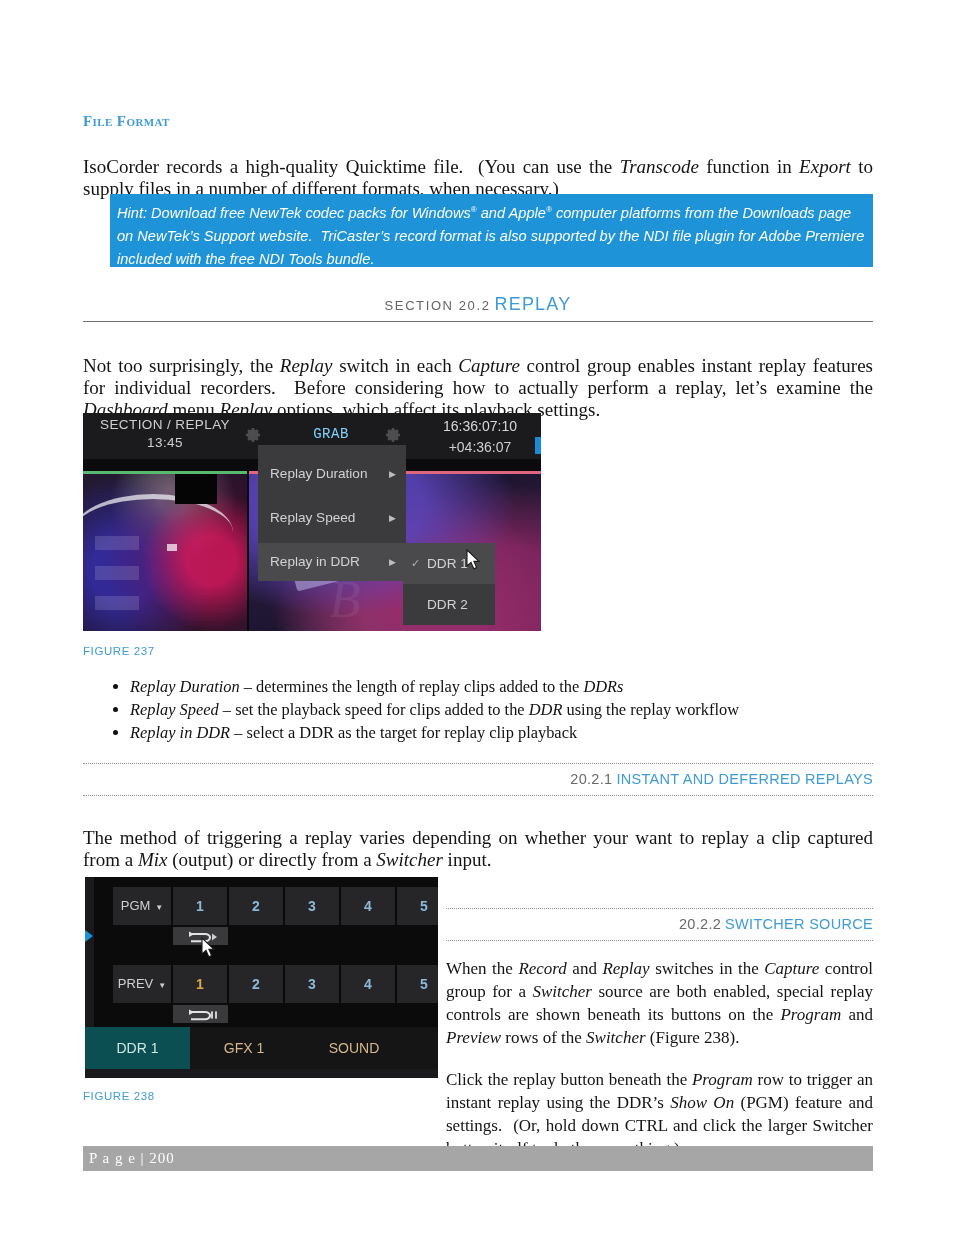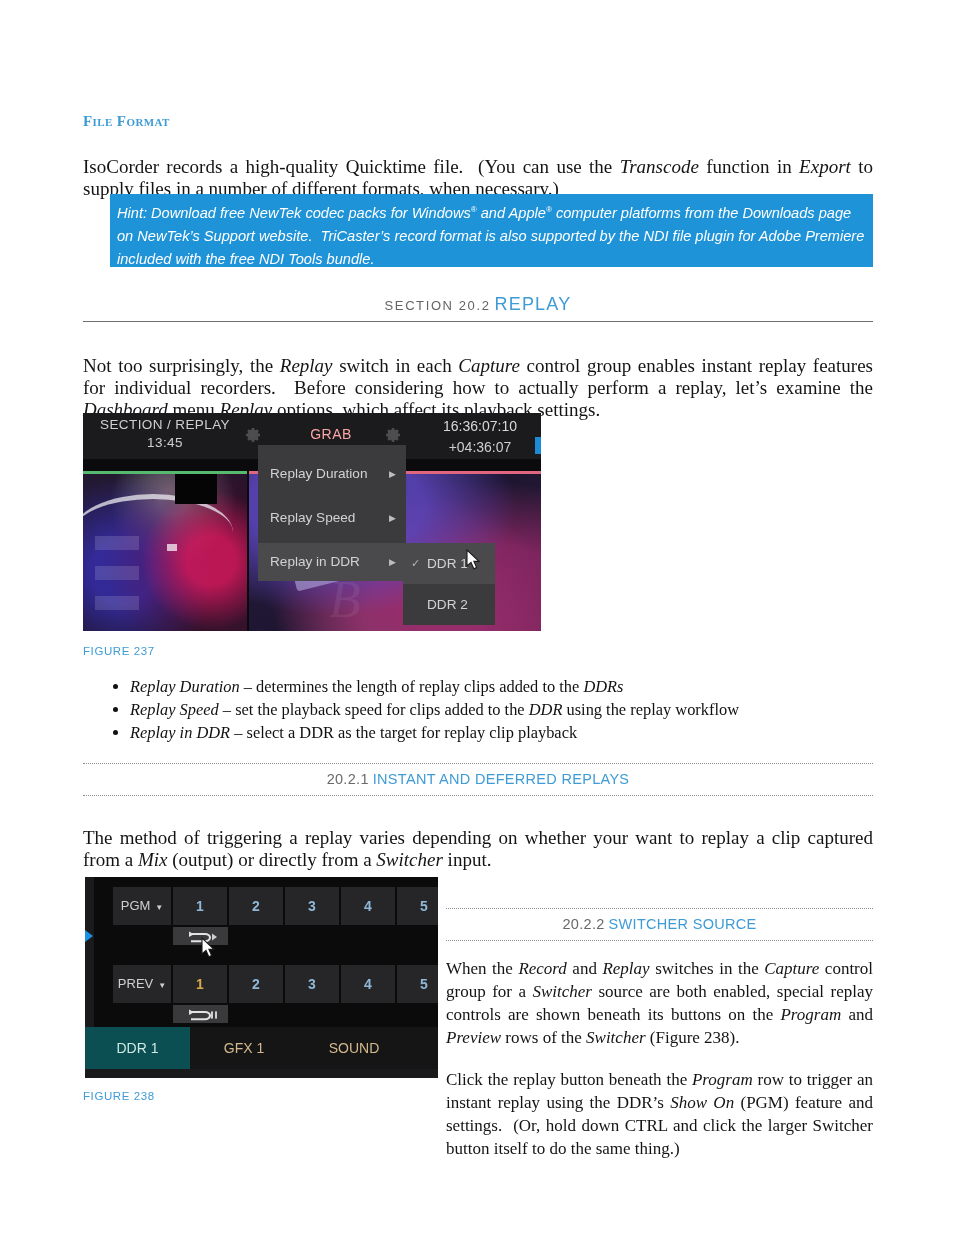--- a/index.html
+++ b/index.html
@@ -84,21 +84,21 @@
   }
   .f237-label .t2 { display:block; margin-top:3px; }
   .gear {
     position:absolute; top:12px; width:20px; height:20px; color:#4a4a4c;
     font-size:19px; line-height:20px; text-align:center;
   }
   .gear.g1 { left:160px; }
   .gear.g2 { left:300px; }
   .f237-grab {
     position:absolute; left:203px; top:13px; width:90px;
-    text-align:center; color:#fca5a5; font-size:14px; letter-spacing:.5px;
+    text-align:center; color:#7dd3fc; font-size:14px; letter-spacing:.5px;font-family:Liberation Mono, monospace;
   }
   .f237-tc {
     position:absolute; right:-3px; top:3px; width:128px;
     text-align:center; color:#d8d8d8; font-size:14px; line-height:21px;
   }
   .f237-tc .t2 { color:#cfcfcf; }
   .f237-blue-chip {
     position:absolute; right:-2px; top:24px; width:8px; height:17px; background:#1c8ad4;
   }
 
@@ -188,21 +188,21 @@
   .bullets li {
     font-family:"Liberation Serif", serif;
     font-size:16.4px; line-height:22.6px; margin-bottom:.5px;
   }
   .bullets { padding-left:0; }
   .bullets ul { margin:0; padding-left:47px; }
   .bullets i { font-style:italic; }
 
   
   .sub-head {
-    text-align:center;
+    text-align:right;
     border-top: 1.6px dotted #8e8e8e;
     border-bottom: 1.6px dotted #8e8e8e;
     padding: 6px 0 7px 0;
   }
   .sub-head .num {
     font-family:"Liberation Sans", sans-serif;
     font-size:14.5px; color:#6a6a6a; letter-spacing:.3px;
   }
   .sub-head .ttl {
     font-family:"Liberation Sans", sans-serif;
@@ -461,14 +461,17 @@
 
   <div class="rcol">
     <div class="sub-head">
       <span class="num">20.2.2</span>
       <span class="ttl">SWITCHER SOURCE</span>
     </div>
     <p class="rpara" id="r-p1">When the <i>Record</i> and <i>Replay</i> switches in the <i>Capture</i> control group for a <i>Switcher</i> source are both enabled, special replay controls are shown beneath its buttons on the <i>Program</i> and <i>Preview</i> rows of the <i>Switcher</i> (Figure 238).</p>
     <p class="rpara" id="r-p2">Click the replay button beneath the <i>Program</i> row to trigger an instant replay using the DDR’s <i>Show On</i> (PGM) feature and settings.&nbsp; (Or, hold down CTRL and click the larger Switcher button itself to do the same thing.)</p>
   </div>
 
+  <div class="footer">
+    <span class="ptxt">P a g e  |  200</span>
+  </div>
 
 </div>
 
 </body></html>

